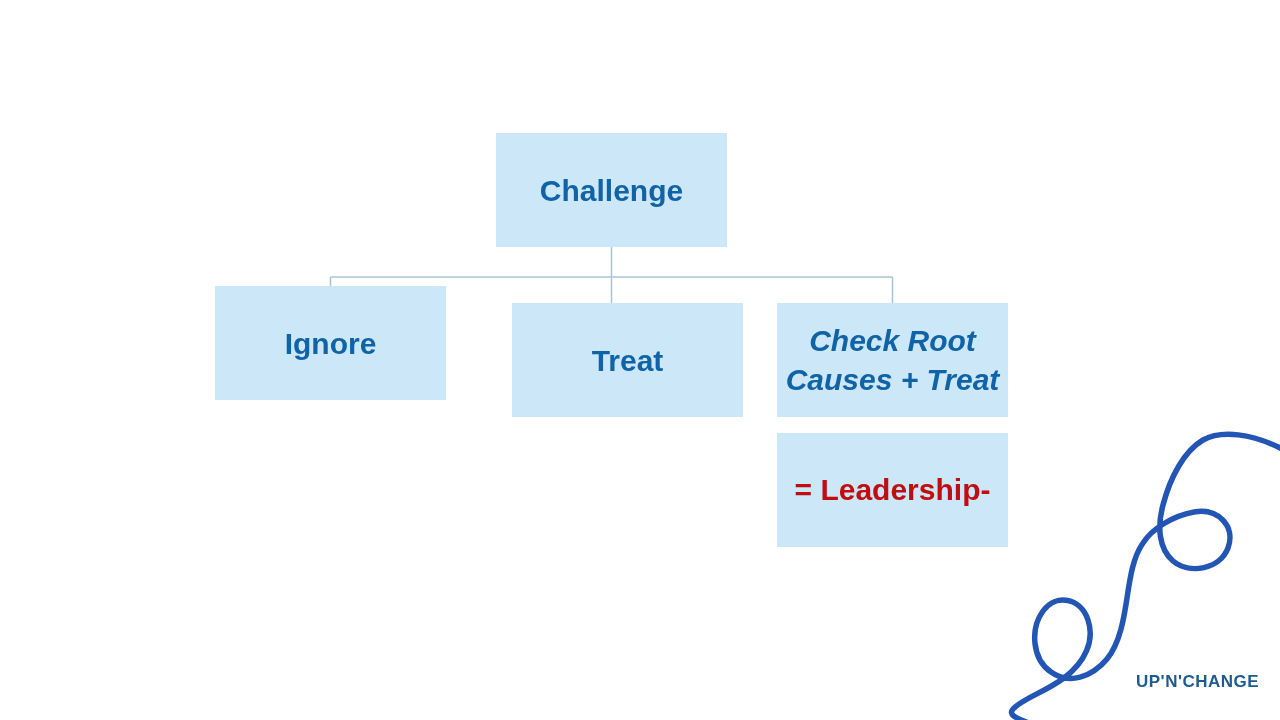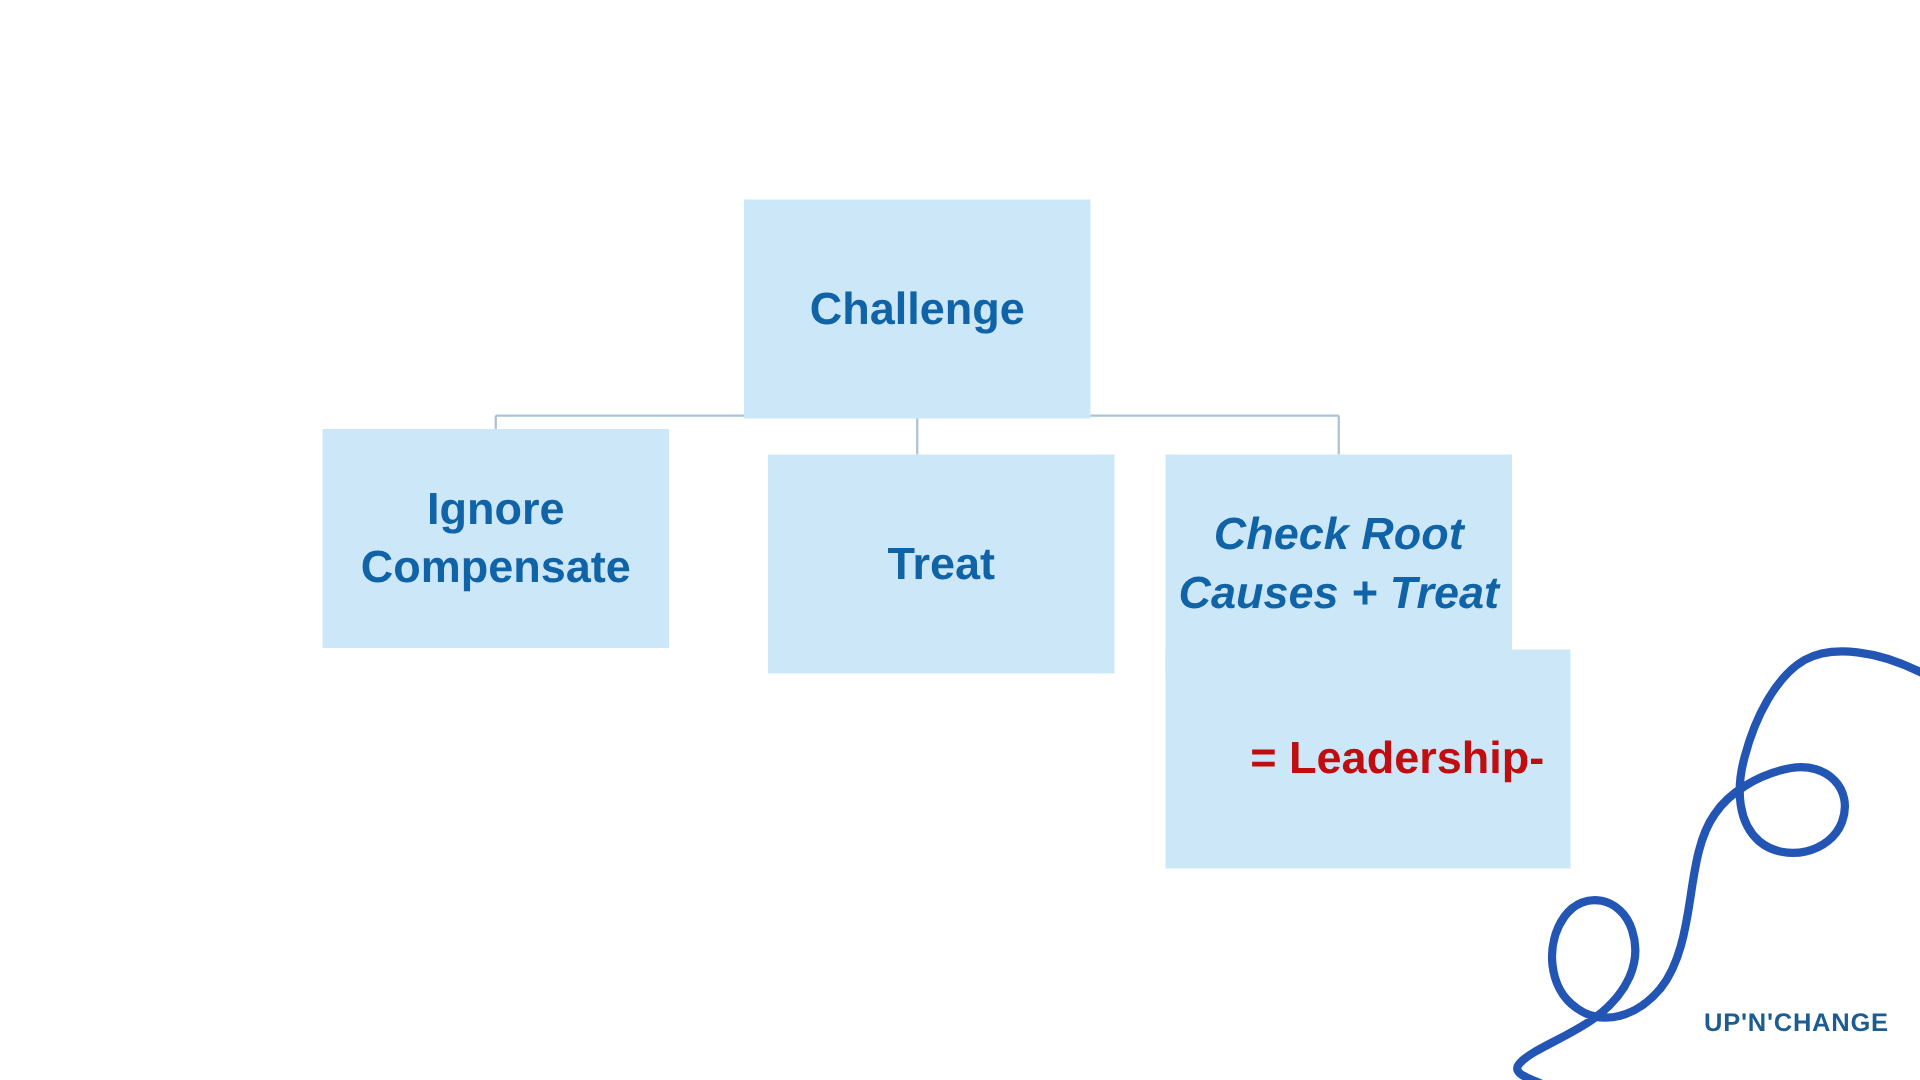--- a/index.html
+++ b/index.html
@@ -13,36 +13,35 @@
     font-family: "Liberation Sans", sans-serif;
   }
   .layer {
     position: absolute;
     left: 0; top: 0;
     width: 1280px; height: 720px;
   }
   .node {
     position: absolute;
     width: 231px;
-    height: 146px;
+    height: 114px;
     background: var(--box-fill, #cce7f8);
     color: var(--node-text, #0f63a6);
     font-weight: bold;
     font-size: 30px;
     line-height: 39px;
     display: flex;
     flex-direction: column;
     align-items: center;
     justify-content: center;
     text-align: center;
   }
   .node.emphasis {
     color: var(--emphasis-text, #c00d10);
     line-height: 54px;
-    padding-left: 39px;
   }
   #node-challenge        { left: 496px; top: 133px; }
   #node-ignore           { left: 215px; top: 286px; }
   #node-treat            { left: 512px; top: 303px; }
   #node-check            { left: 777px; top: 303px; font-style: italic; }
   #node-leadership-power { left: 777px; top: 433px; }
 
   .connectors line {
     stroke: var(--connector, #a9c4d9);
     stroke-width: 1.5;
@@ -75,21 +74,20 @@
     <line x1="330.5" y1="277" x2="330.5" y2="303"></line>
     <line x1="892.5" y1="277" x2="892.5" y2="303"></line>
   </svg>
 
   <div class="node" id="node-challenge">
     <div>Challenge</div>
   </div>
 
   <div class="node" id="node-ignore">
     <div>Ignore</div>
-    <div>Compensate</div>
   </div>
 
   <div class="node" id="node-treat">
     <div>Treat</div>
   </div>
 
   <div class="node" id="node-check">
     <div>Check Root</div>
     <div>Causes + Treat</div>
   </div>

